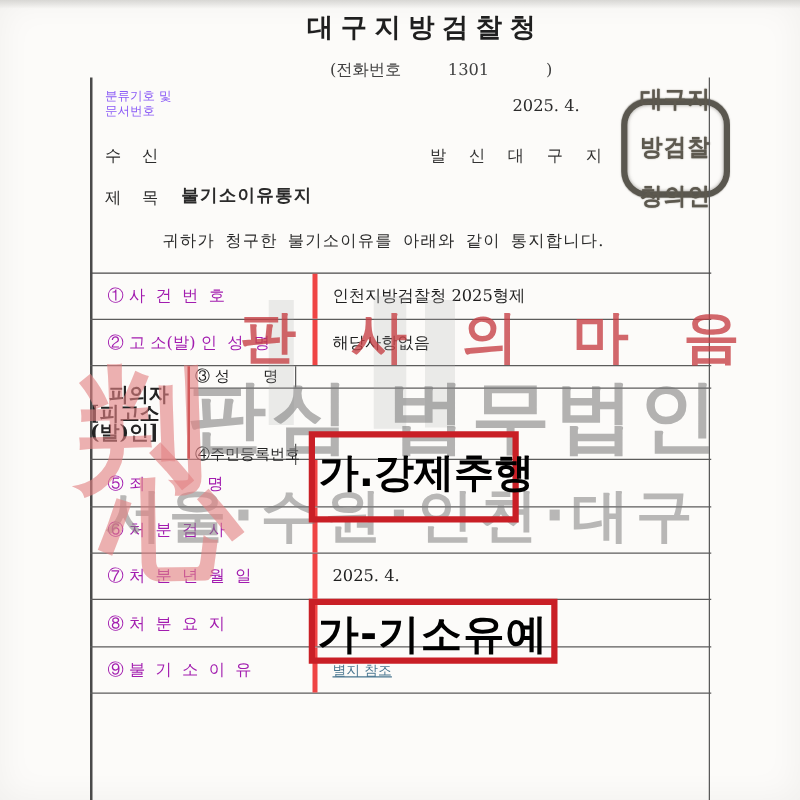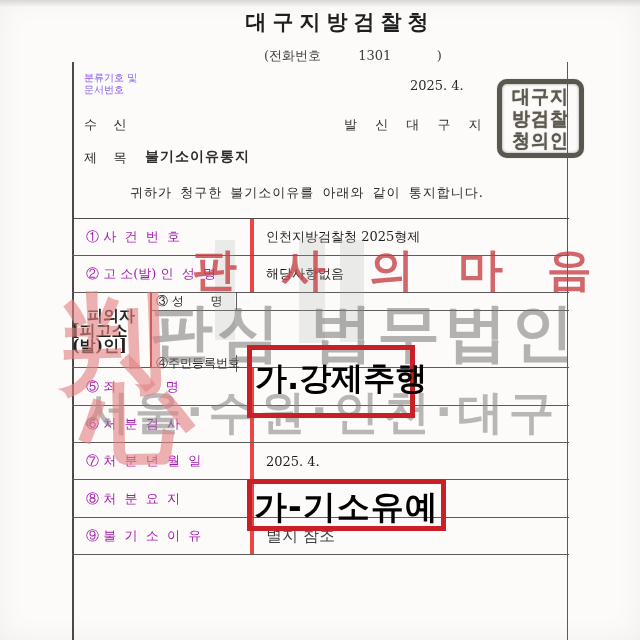--- a/index.html
+++ b/index.html
@@ -23,23 +23,23 @@
   .class-label { top:72px; left:84px; font-size:10px; line-height:12px; color:#8b5cf6; }
   .doc-date { top:78px; left:410px; font-size:13px; }
   .recipient-label { top:116px; left:84px; font-size:13px; }
   .sender-line { top:116px; left:344px; font-size:13px; letter-spacing:7px; color:#333; }
   .subject-label { top:149px; left:84px; font-size:13px; }
   .subject-value { top:148px; left:145px; font-size:14px; font-weight:bold; letter-spacing:1px; }
   .notice-sentence { top:184px; left:130px; font-size:13px; letter-spacing:1px; word-spacing:3px; }
 
   
   .seal { top:79px; left:497px; width:87px; height:79px;
-    background:#fcfbf9; border:5px solid #5a574f; border-radius:10px;
+    background:#fcfbf9; border:5px solid #5a574f; border-radius:21px;
     display:flex; flex-direction:column; justify-content:center;
-    box-shadow: inset 0 0 3px rgba(70,66,58,0.55), 0 0 1px rgba(70,66,58,0.5); }
+    box-shadow: inset 0 0 3px rgba(70,66,58,0.55), 0 0 1px rgba(70,66,58,0.5); gap: 17px; }
   .seal-row { text-align:center; font-family:"DejaVu Sans", sans-serif;
     font-size:18px; line-height:22px; font-weight:bold; color:#5d594f;
     letter-spacing:1px; transform:scaleY(1.05); text-shadow:0 0 1px rgba(90,86,76,0.8); }
 
   
   .vline { position:absolute; top:62px; bottom:0; width:1.5px; background:#4a4a4a; }
   .vline.left { left:72px; }
   .vline.right { left:567px; background:#5a5a5a; width:1.2px; }
 
   
@@ -54,21 +54,21 @@
     flex-direction:column; align-items:center; justify-content:center;
     font-size:16px; line-height:15px; color:#222;font-weight:bold; }
   .subcol { flex:1; display:flex; flex-direction:column;gap:44px; }
   .subrow { display:flex; flex:1; }
   .subrow.first { border-bottom:1px solid #5c5c5c; }
   .sublabel { width:85px; border-right:1px solid #5c5c5c; display:flex;
     align-items:center; padding-left:4px; font-size:12px; color:#222; }
   .subvalue { flex:1; }
   .r37 { height:37px; } .r38 { height:38px; } .r75 { height:75px; }
   .rlast { flex:1; border-bottom:none; }
-  .faint-value { color:#000000; opacity:0.75; font-size:16px; }
+  .faint-value { color:#0c4a6e; opacity:0.75; font-size:11px;text-decoration:underline; }
 
   
   .hl-box { position:absolute; border:5px solid #c91f26; background:transparent; z-index:30; }
   .hl-box.charge { left:247px; top:345px; width:168px; height:73px; }
   .hl-box.disposition { left:247px; top:479px; width:199px; height:52px; }
   .stamp-text { position:absolute; z-index:31; color:#000000;
     font-family:"DejaVu Sans", sans-serif; font-weight:bold; }
   .stamp-text.charge { left:255px; top:357px; font-size:32px; letter-spacing:0px; }
   .stamp-text.disposition { left:254px; top:485px; font-size:33px; letter-spacing:1px; }
 

